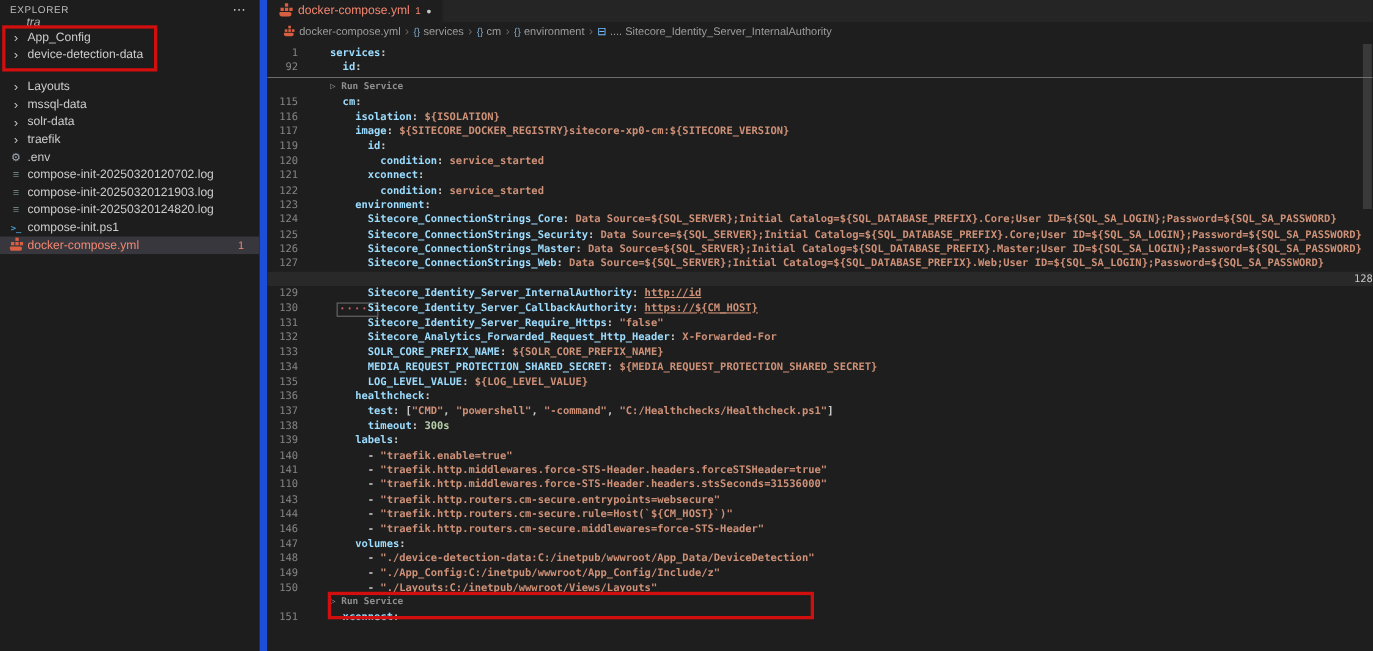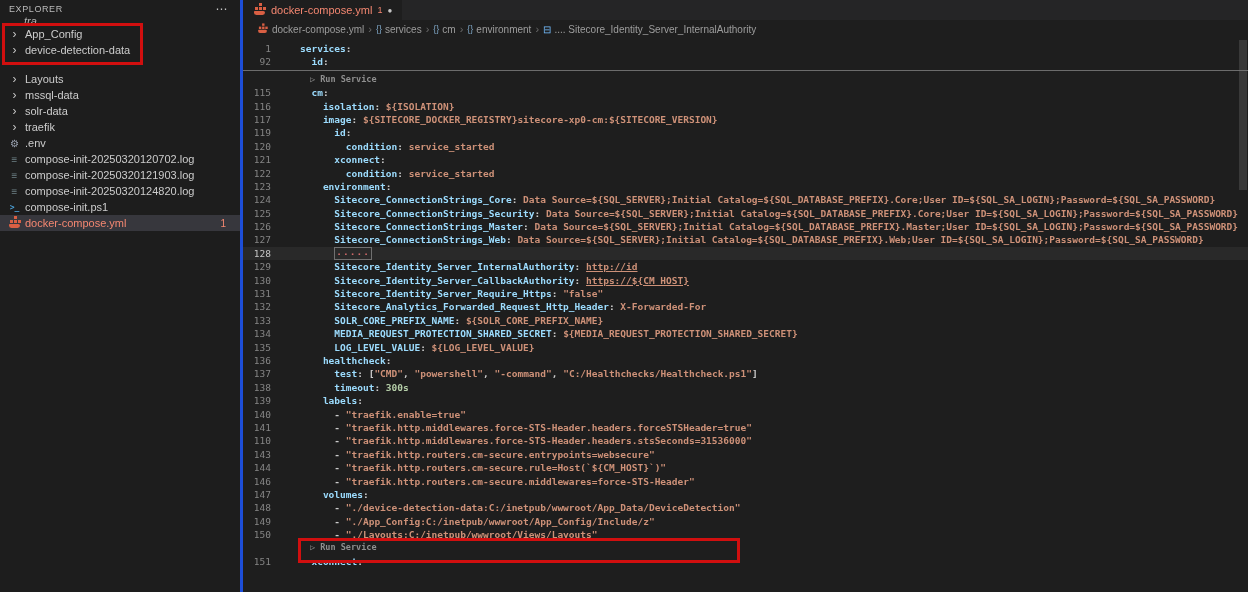--- a/index.html
+++ b/index.html
@@ -1,21 +1,21 @@
 <!DOCTYPE html>
 <html><head>
 <meta charset="utf-8">
 <style>
   * { margin:0; padding:0; box-sizing:border-box; }
   html,body { width:1248px; height:592px; overflow:hidden; background:#1e1e1e;
               font-family:"Liberation Sans", sans-serif; }
   .app { position:relative; display:flex; width:1248px; height:592px; background:#1e1e1e; }
 
   
-  .sidebar { width:243px; flex:0 0 243px; background:#1d1d1d; border-right:3px solid #1d4ed8; overflow:hidden; }
+  .sidebar { width:243px; flex:0 0 243px; background:#1d1d1d; border-right:7px solid #1d4ed8; overflow:hidden; }
   .explorer-header { height:16px; display:flex; justify-content:space-between; align-items:center;
                      padding:2px 12px 0 9px; font-size:9px; letter-spacing:.6px; color:#bbbbbb; }
   .more { font-size:12px; color:#c5c5c5; cursor:pointer; }
   .file-row { height:16px; display:flex; align-items:center; padding-left:8px;
               font-size:11px; color:#cccccc; cursor:pointer; white-space:nowrap; }
   .file-row.clipped { height:10px; overflow:hidden; padding-left:20px; line-height:15px; color:#b5b5b5;font-style:italic; }
   .file-row.gap-after { margin-bottom:13px; }
   .file-row.selected { background:#37373d; }
   .file-label { margin-left:4px; }
   .file-label.hl { color:#f48771; }
@@ -47,29 +47,29 @@
   .bc-ic { font-size:9px; color:#7fa7c7; }
   .bc-ic.sym { color:#75beff; font-size:10px; }
   .bc-item .icon-docker { transform:scale(.8); }
 
   
   .editor { position:relative; flex:1; overflow:hidden; background:#1e1e1e; padding-top:4px;
             font-family:"DejaVu Sans Mono", monospace; font-size:9.5px; }
   .code-row { display:flex; height:13.4px; line-height:13.4px; white-space:pre; cursor:text; }
   .gutter { flex:0 0 28px; text-align:right; color:#858585; }
   .ct { padding-left:29px; flex:1;font-weight:bold; }
-  .code-row.active { background:rgba(255,255,255,0.05); }
+  .code-row.active { background:rgba(255,255,255,0.05);flex-direction:column; }
   .code-row.active .gutter { color:#c6c6c6; }
   .code-row.lens .ct { font-size:8.5px; color:#8f8f8f; cursor:pointer; }
   .divider { height:0; border-top:1px solid rgba(204,204,204,0.45); margin:1px 0 2px 0; }
   .tk { color:#9cdcfe; }
   .tp { color:#cccccc; }
   .tv { color:#ce9178;margin-top:27px; }
   .tn { color:#b5cea8; }
-  .tc { color:#8f8f8f;margin-left:10px; }
+  .tc { color:#8f8f8f; }
   .tl { color:#ce9178; text-decoration:underline; }
   .td { color:#d16969; border:1px solid rgba(200,200,200,0.45); padding:0 1px; letter-spacing:1px; }
 
   .scrollbar { position:absolute; right:0; top:0; width:10px; height:100%; }
   .slider { position:absolute; top:2px; right:1px; width:8px; height:150px; background:rgba(121,121,121,0.3); }
 
   
   .anno { position:absolute; border:3px solid #d10f0f; z-index:5; pointer-events:none; }
   .anno-sidebar { left:2px; top:23px; width:141px; height:42px; }
   .anno-editor { left:298px; top:538px; width:442px; height:25px; }

